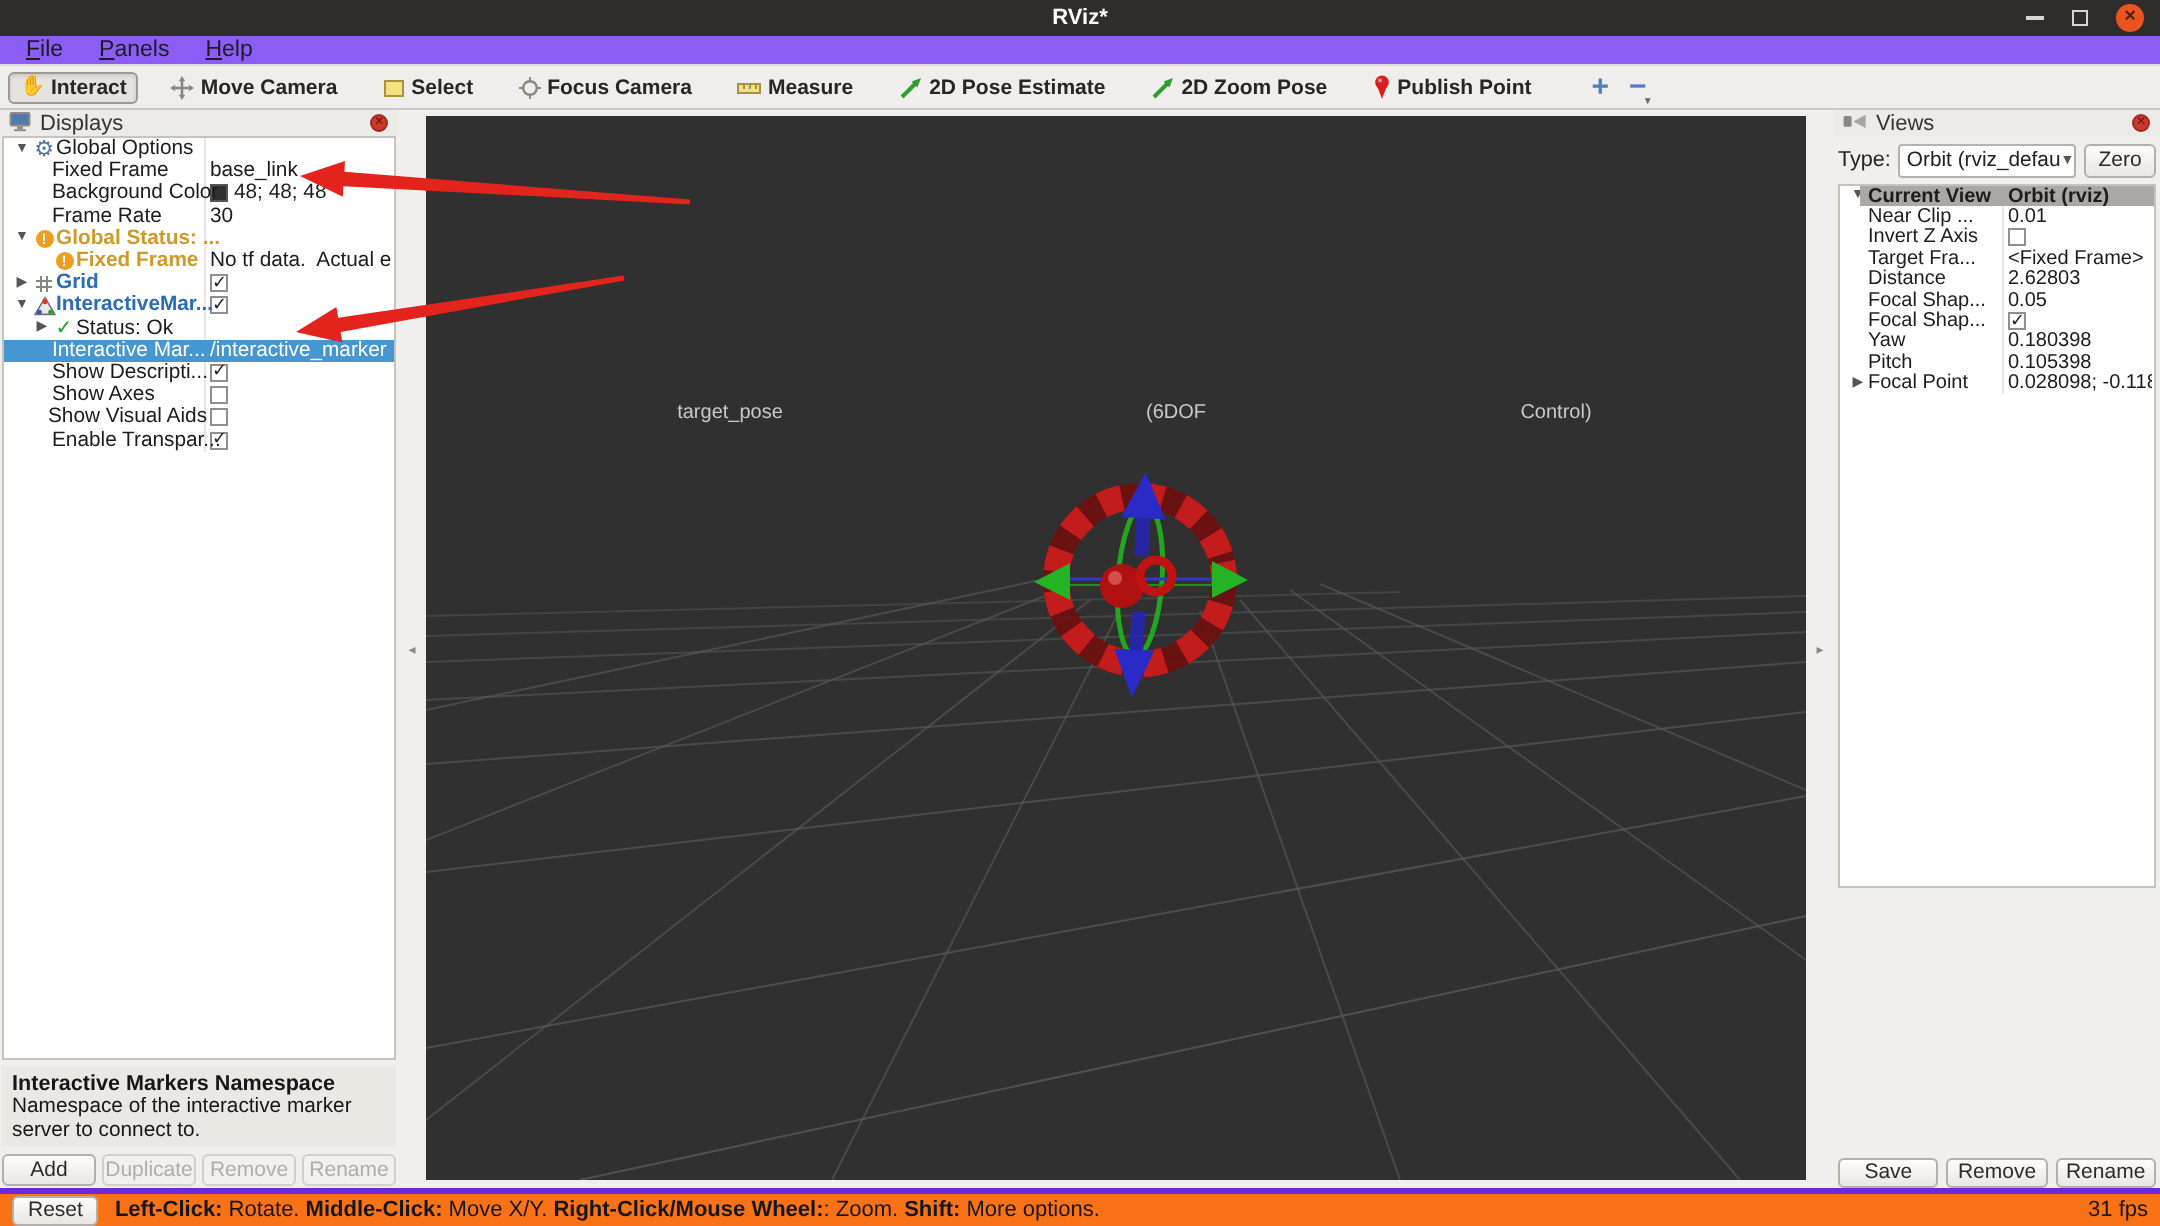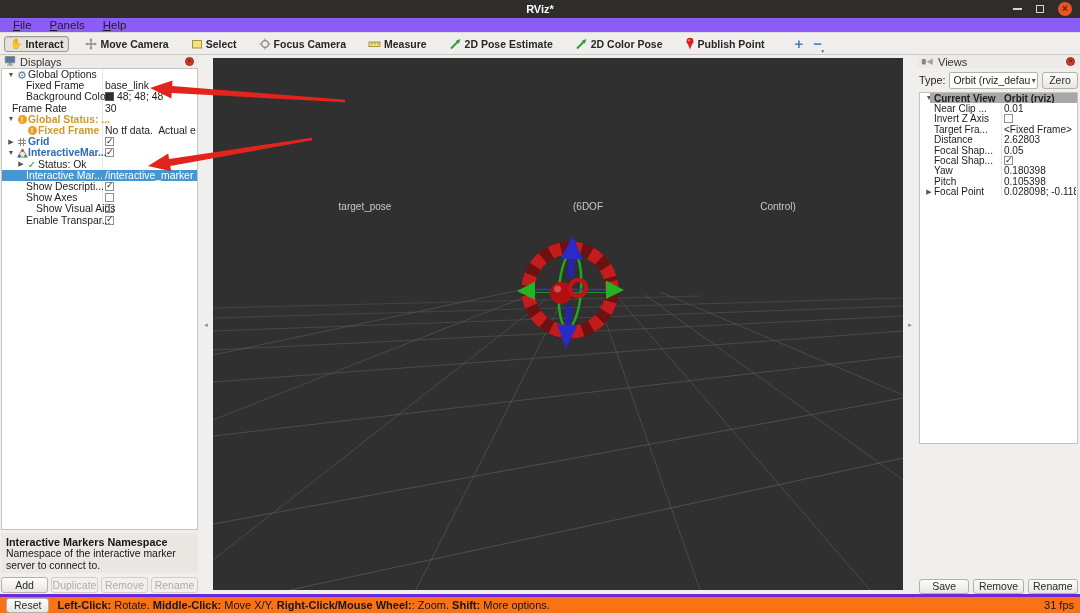--- a/index.html
+++ b/index.html
@@ -193,21 +193,21 @@
         </span>
         <span>2D Pose Estimate</span>
       </div>
       <div class="tool">
         <span style="display: inline-flex; align-items: center;">
           <svg width="13" height="12" viewBox="0 0 13 12">
             <line x1="2" y1="10.5" x2="9.5" y2="3" stroke="#2f9e2f" stroke-width="2"></line>
        <polygon points="11.5,1 6.8,2.8 9.7,5.7" fill="#2f9e2f"></polygon>
           </svg>
         </span>
-        <span>2D Color Pose</span>
+        <span>2D Zoom Pose</span>
       </div>
       <div class="tool">
         <span style="display: inline-flex; align-items: center;">
           <svg width="10" height="13" viewBox="0 0 10 13">
             <circle cx="5" cy="4.2" r="3.4" fill="#d61f1f"></circle>
             <polygon points="2.6,6.2 7.4,6.2 5,12.4" fill="#d61f1f"></polygon>
        <circle cx="4" cy="3.2" r="1" fill="#f08a8a"></circle>
           </svg>
         </span>
         <span>Publish Point</span>
@@ -240,21 +240,21 @@
         <div class="trow" style="padding-left: 14px;">
           <span class="exp"></span>
           <span class="nm" style="z-index: 1;">Fixed Frame</span>
           <span class="val"><span>base_link</span></span>
         </div>
         <div class="trow" style="padding-left: 14px;">
           <span class="exp"></span>
           <span class="nm" style="z-index: 1;">Background Color</span>
           <span class="val"><span class="swatch" style="background: rgb(48, 48, 48);"></span><span>48; 48; 48</span></span>
         </div>
-        <div class="trow" style="">
+        <div class="trow" style="padding-left: 14px;">
           <span class="exp"></span>
           <span class="nm" style="z-index: 1;">Frame Rate</span>
           <span class="val"><span>30</span></span>
         </div>
         <div class="trow" style="padding-left: 4px;">
           <span class="exp">▼</span>
           <span class="ticon" style="display: inline-flex; align-items: center;">
             <span class="warn-dot">!</span>
           </span>
           <span class="nm warn" style="z-index: 1;">Global Status: ...</span>
@@ -307,21 +307,21 @@
         <div class="trow" style="padding-left: 14px;">
           <span class="exp"></span>
           <span class="nm" style="z-index: 1;">Show Descripti...</span>
           <span class="val"><span class="cb on"></span></span>
         </div>
         <div class="trow" style="padding-left: 14px;">
           <span class="exp"></span>
           <span class="nm" style="z-index: 1;">Show Axes</span>
           <span class="val"><span class="cb"></span></span>
         </div>
-        <div class="trow" style="padding-left: 24px;">
+        <div class="trow" style="padding-left: 12px;">
           <span class="exp"></span>
           <span class="nm" style="z-index: 1;">Show Visual Aids</span>
           <span class="val"><span class="cb"></span></span>
         </div>
         <div class="trow" style="padding-left: 14px;">
           <span class="exp"></span>
           <span class="nm" style="z-index: 1;">Enable Transpar...</span>
           <span class="val"><span class="cb on"></span></span>
         </div>
       </div>

